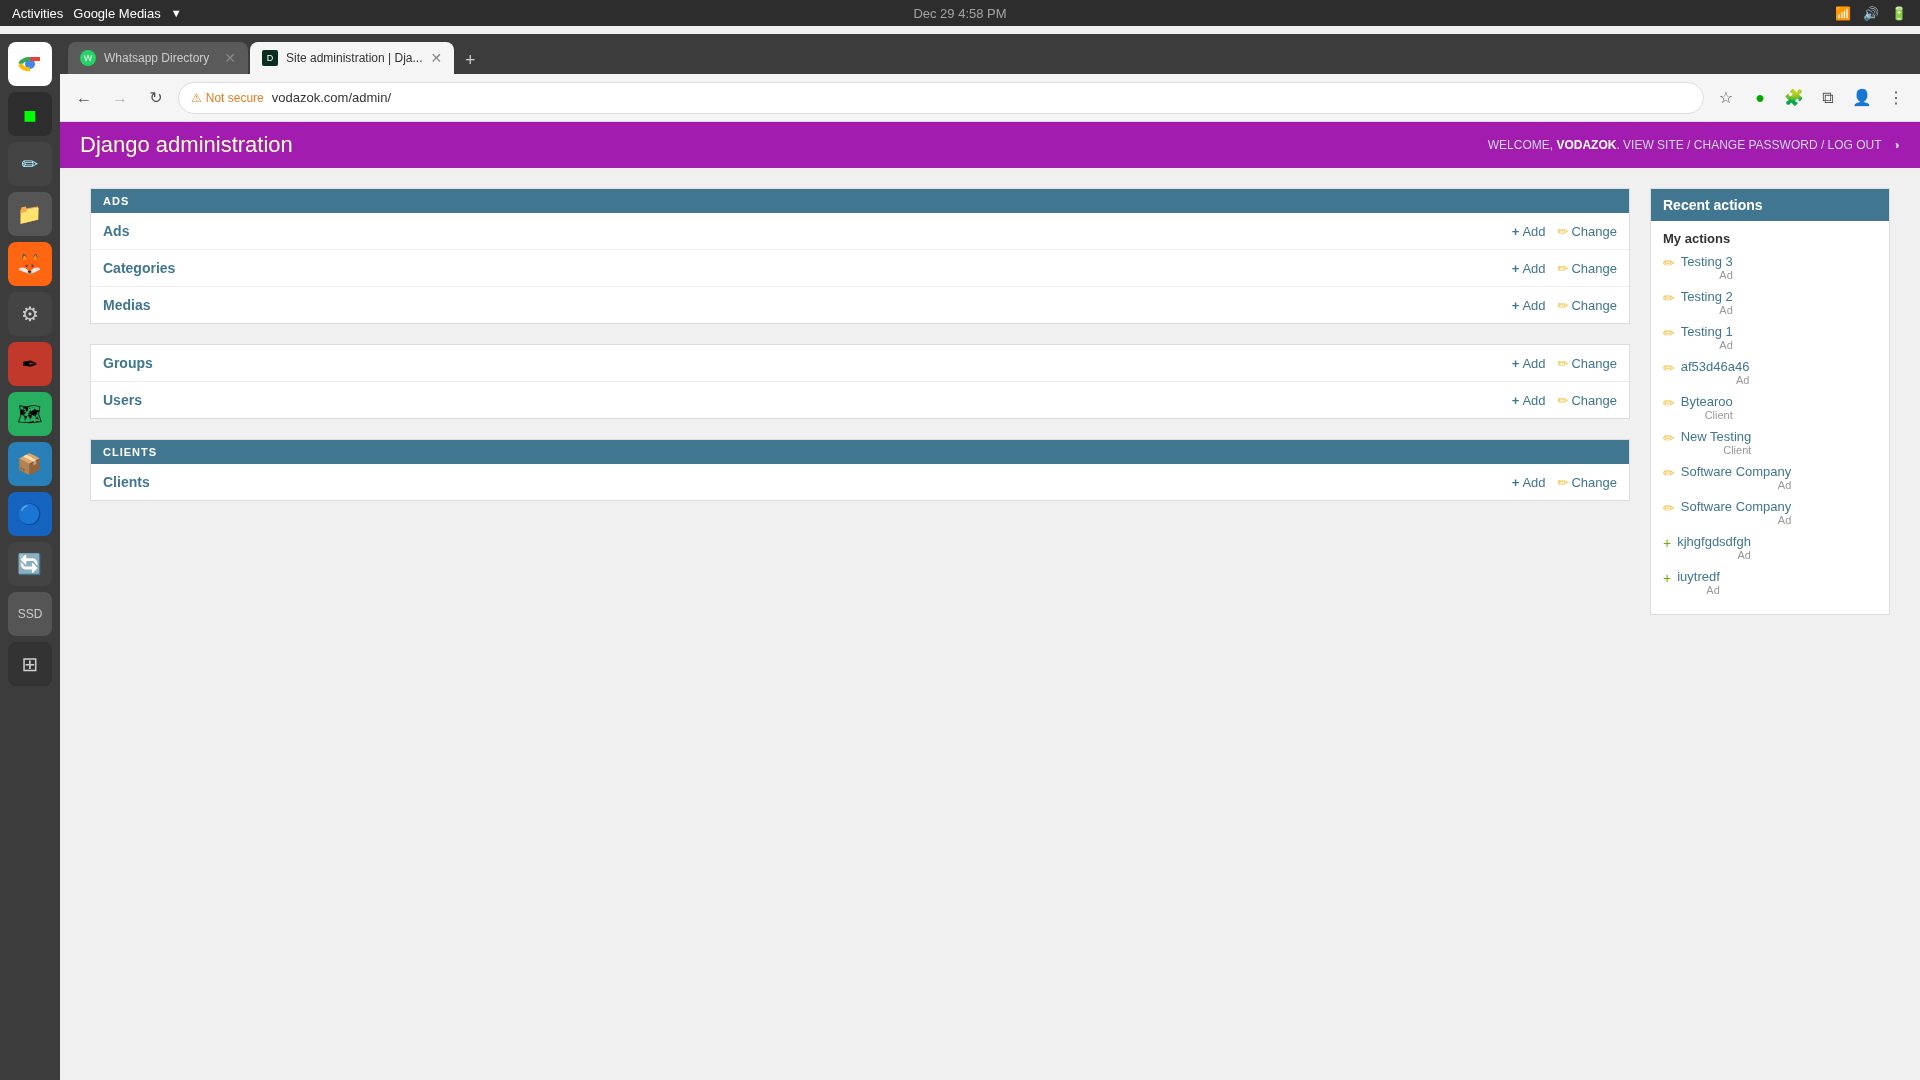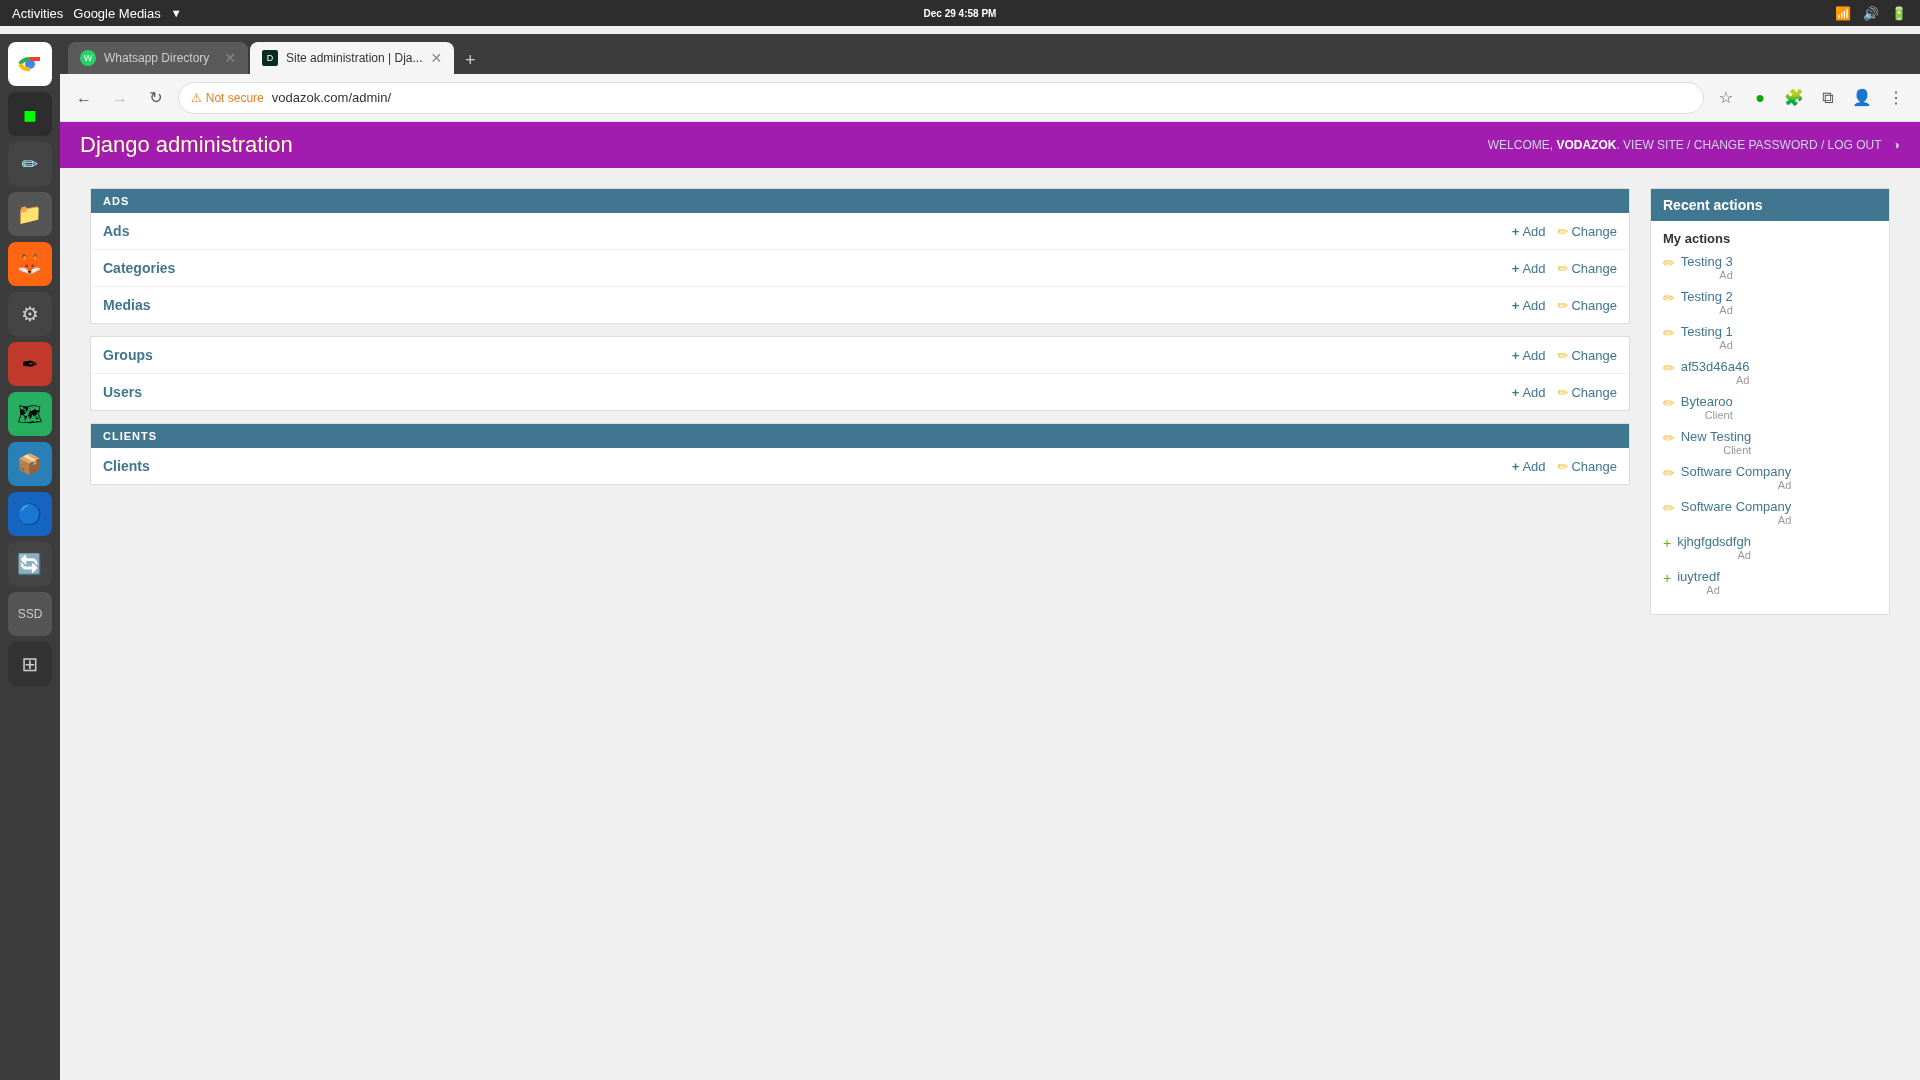--- a/index.html
+++ b/index.html
@@ -10,21 +10,21 @@
       background: #2d2d2d;
       height: 26px;
       display: flex;
       align-items: center;
       justify-content: space-between;
       padding: 12px 12px;
       color: white;
       font-size: 13px;
     }
     .os-taskbar-left { display: flex; align-items: center; gap: 10px; }
-    .os-taskbar-center { position: absolute; left: 50%; transform: translateX(-50%); font-size: 10px; color: #ffffff; font-weight: bold; }
+    .os-taskbar-center { position: absolute; left: 50%; transform: translateX(-50%); font-size: 13px; color: #a3a3a3; }
     .os-taskbar-right { display: flex; align-items: center; gap: 12px; }
 
     
     .os-sidebar {
       position: fixed;
       left: 0;
       top: 34px;
       bottom: 0;
       width: 60px;
       background: #3c3c3c;
@@ -167,21 +167,21 @@
 
     .main-layout {
       display: flex;
       gap: 20px;
       align-items: flex-start;
     }
 
     .left-panel { flex: 1; }
 
     
-    .admin-section { margin-bottom: 12px; background: white; border: 1px solid #ddd; }
+    .admin-section { margin-bottom: 20px; background: white; border: 1px solid #ddd; }
     .section-header {
       background: #417690;
       color: white;
       font-size: 11px;
       font-weight: bold;
       letter-spacing: 1px;
       padding: 6px 12px;
       text-transform: uppercase;
     }
     .section-row {

